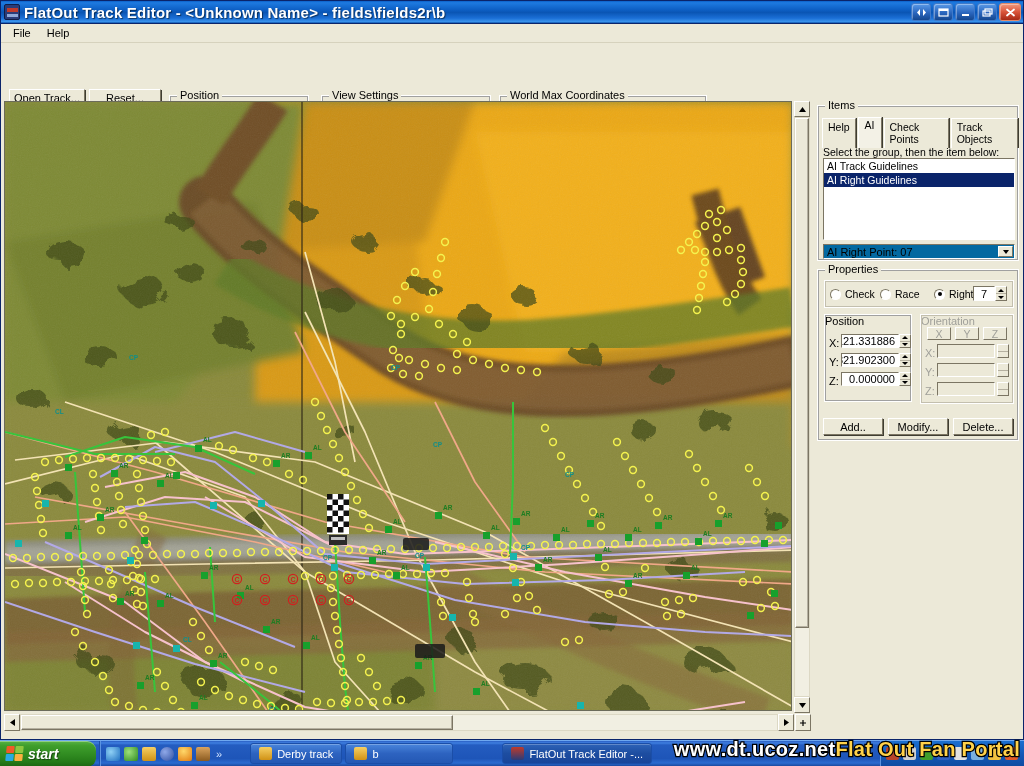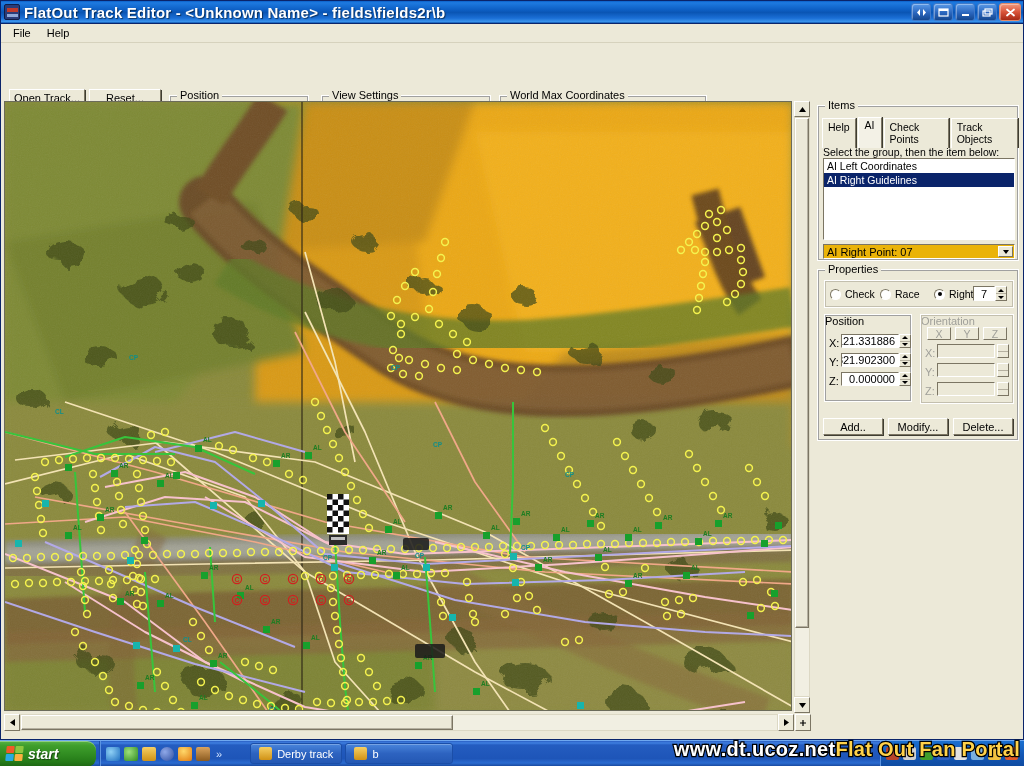--- a/index.html
+++ b/index.html
@@ -138,21 +138,21 @@
   .fieldlabel { position: absolute; font-size: 11px; color: #000; }
 
   #gb-position { left: 168px; top: 52px; width: 140px; height: 45px; }
   #gb-view     { left: 320px; top: 52px; width: 170px; height: 45px; }
   #gb-world    { left: 498px; top: 52px; width: 208px; height: 45px; }
 
   
   .combo {
     border: 1px solid #7b7563;
     border-right-color: #fff; border-bottom-color: #fff;
-    background: #eab308;
+    background: #0369a1;
     display: flex; align-items: center;
     font-size: 11px; padding-left: 3px;
     position: relative;
   }
   .combo .arrowbtn {
     position: absolute; right: 1px; top: 1px; bottom: 1px;
     width: 15px;
     background: #ece9d8;
     border: 1px solid #fff;
     border-right-color: #7b7563; border-bottom-color: #7b7563;
@@ -1157,21 +1157,21 @@
     <div class="tabrow">
       <div class="tab">Help</div>
       <div class="tab active">AI</div>
       <div class="tab">Check Points</div>
       <div class="tab">Track Objects</div>
     </div>
 
     <span class="helper-text">Select the group, then the item below:</span>
 
     <div id="items-list">
-      <div class="list-row">AI Left Coordinates</div>
+      <div class="list-row">AI Track Guidelines</div>
       <div class="list-row selected">AI Right Guidelines</div>
     </div>
 
     <div class="combo" id="items-combo">
       <span>AI Right Point: 07</span>
       <div class="arrowbtn">
           <i class="tri-down"></i>
         </div>
     </div>
   </div>
@@ -1298,20 +1298,24 @@
   </div>
 
   <div id="tasks">
     <div class="taskbtn">
       <span class="task-ico" style="background:linear-gradient(#f6cf63,#d09216)"></span>
       <span>Derby track</span>
     </div>
     <div class="taskbtn" style="min-width:108px;">
       <span class="task-ico" style="background:linear-gradient(#f6cf63,#d09216)"></span>
       <span>b</span>
+    </div>
+    <div class="taskbtn" style="background:linear-gradient(to bottom,#2e63b8,#1d4da0 50%,#18459a); margin-left:46px;">
+      <span class="task-ico" style="background:linear-gradient(#c03a2a,#2a3c78)"></span>
+      <span>FlatOut Track Editor -...</span>
     </div>
   </div>
 
   <div id="tray">
     <span class="tray-ico" style="background:#b8442a"></span>
     <span class="tray-ico" style="background:#d0d0d0"></span>
     <span class="tray-ico" style="background:#3f9e2c"></span>
     <span class="tray-ico" style="background:#2f5fc0"></span>
     <span class="tray-ico" style="background:#e0e0e0"></span>
     <span class="tray-ico" style="background:#7ab0e0"></span>

